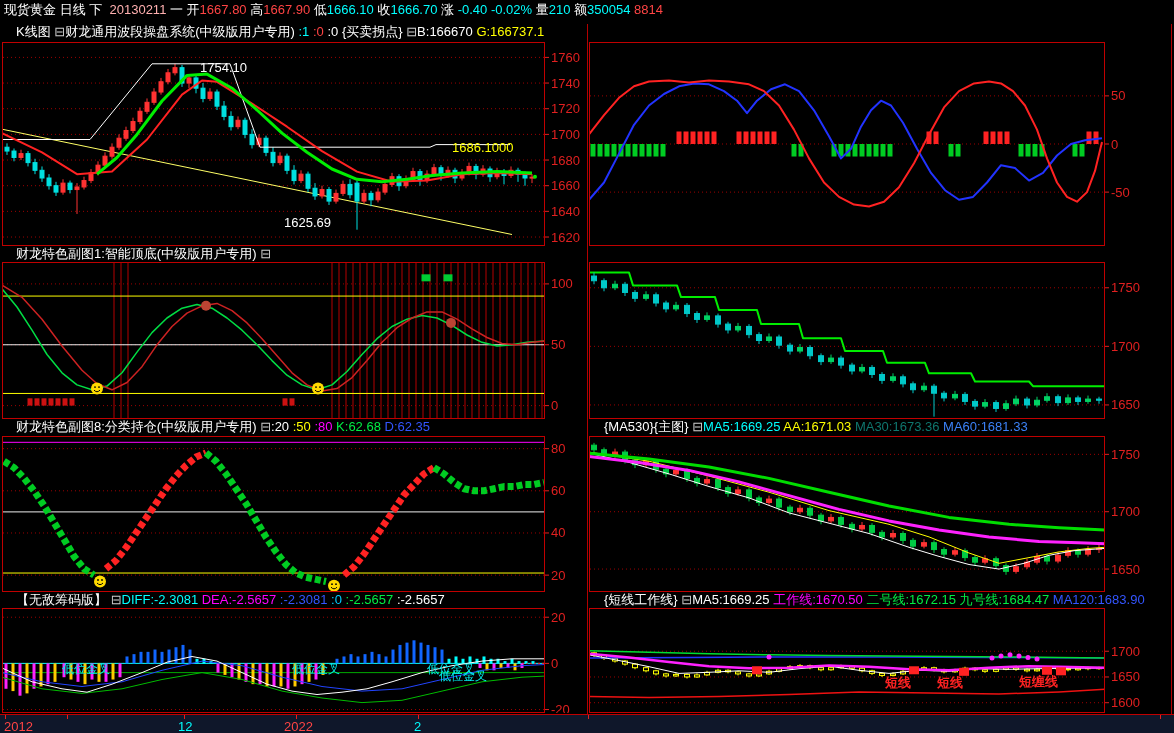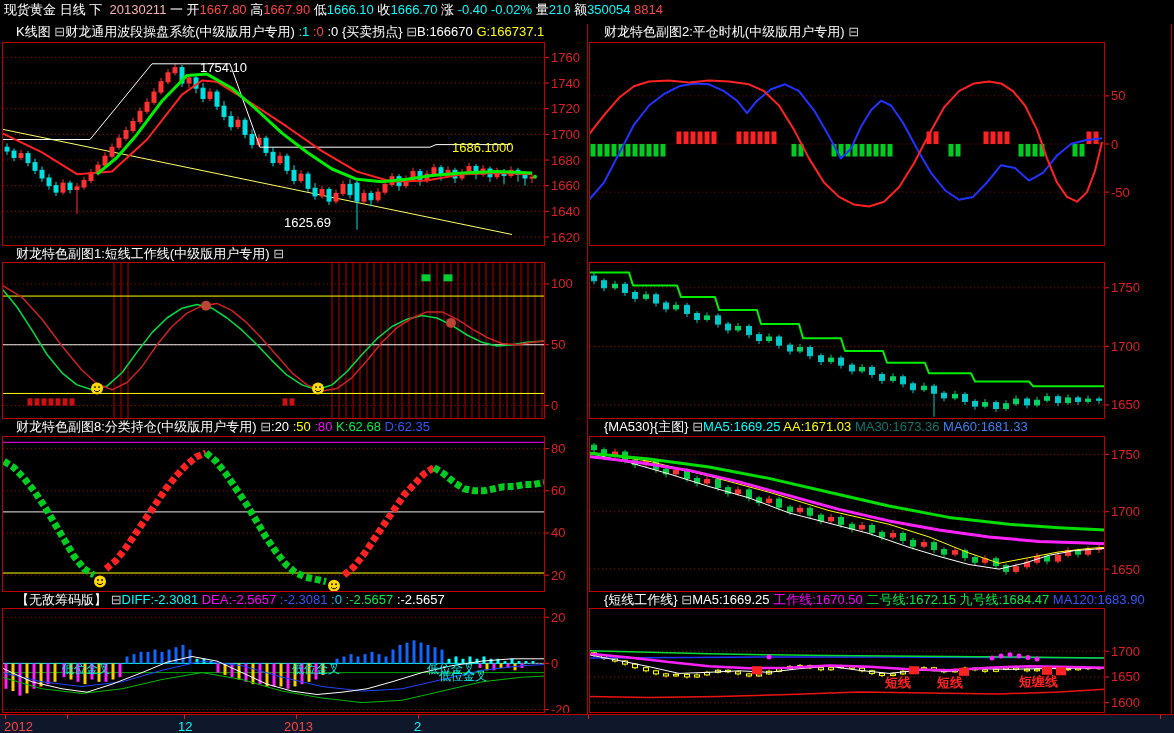--- a/index.html
+++ b/index.html
@@ -210,21 +210,20 @@
         <polyline points="95,132.2 115,115.5 135,92.4 160,59.0 185,33.4 205,32.1 230,46.2 255,68.0 280,91.1 305,110.3 330,127.0 355,137.3 380,139.8 405,137.3 430,133.4 460,130.9 495,129.6 530,130.9" fill="none" stroke="#00ee00" stroke-width="3" stroke-linejoin="round" stroke-linecap="butt" stroke-dasharray="none"></polyline>
         <circle cx="533" cy="134.7" r="2" fill="#00ee00"></circle>
         <text x="198" y="29.5" fill="#ffffff" font-size="13" font-weight="normal">1754.10</text>
         <text x="282" y="184.8" fill="#ffffff" font-size="13" font-weight="normal">1625.69</text>
         <text x="450" y="110.3" fill="#ffff00" font-size="13" font-weight="normal">1686.1000</text>
         <rect x="0.5" y="0.5" width="542" height="203" fill="none" stroke="#c00000"></rect>
       </svg>
     </div>
 </div>
 <div class="panel" style="left:588px;top:24px;width:586px;height:222px">
-  <div class="hdr"><span style="color: rgb(255, 255, 255);">财龙特色副图2:平仓时机(中级版用户专用) </span><span style="color: rgb(204, 204, 204);">⊟</span></div>
   <div class="plot" style="left:1px;top:18px">
       <svg width="585" height="204">
         <line x1="1" y1="53.886792452830186" x2="515" y2="53.886792452830186" stroke="#9c0000" stroke-dasharray="1,3"></line>
         <line x1="516" y1="53.886792452830186" x2="520" y2="53.886792452830186" stroke="#e02020"></line>
         <text x="522" y="58.386792452830186" fill="#e02020" font-size="13">50</text>
         <line x1="1" y1="102" x2="515" y2="102" stroke="#9c0000" stroke-dasharray="1,3"></line>
         <line x1="516" y1="102" x2="520" y2="102" stroke="#e02020"></line>
         <text x="522" y="106.5" fill="#e02020" font-size="13">0</text>
         <line x1="1" y1="150.11320754716982" x2="515" y2="150.11320754716982" stroke="#9c0000" stroke-dasharray="1,3"></line>
         <line x1="516" y1="150.11320754716982" x2="520" y2="150.11320754716982" stroke="#e02020"></line>
@@ -280,21 +279,21 @@
         <rect x="497.5" y="89.49056603773585" width="5" height="12.509433962264154" fill="#ff2222"></rect>
         <rect x="504.5" y="89.49056603773585" width="5" height="12.509433962264154" fill="#ff2222"></rect>
         <polyline points="0,157.8 15,140.5 30,111.6 45,82.8 60,63.5 75,52.0 90,44.3 105,41.4 120,42.3 135,49.1 148,58.7 158,71.2 168,58.7 182,47.2 196,42.3 210,49.1 225,68.3 240,94.3 252,116.4 262,106.8 272,84.7 282,68.3 292,58.7 302,63.5 314,80.8 328,106.8 342,130.9 356,148.2 370,157.8 384,154.9 398,140.5 412,123.2 426,126.1 440,138.6 454,130.9 468,113.5 482,102.0 496,98.2 513,96.2" fill="none" stroke="#2233ff" stroke-width="2" stroke-linejoin="round" stroke-linecap="butt" stroke-dasharray="none"></polyline>
         <polyline points="0,92.4 15,73.1 30,55.8 45,44.3 60,39.5 80,38.5 100,40.4 120,38.5 140,39.5 160,42.3 175,49.1 190,63.5 205,87.6 220,116.4 235,140.5 250,154.9 265,162.6 280,164.5 295,159.7 310,145.3 325,121.2 340,92.4 355,65.4 370,49.1 385,41.4 400,39.5 412,41.4 424,49.1 436,63.5 448,87.6 458,116.4 468,140.5 478,154.9 488,159.7 498,150.1 506,128.9 513,100.1" fill="none" stroke="#ff2222" stroke-width="2" stroke-linejoin="round" stroke-linecap="butt" stroke-dasharray="none"></polyline>
         <rect x="0.5" y="0.5" width="515" height="203" fill="none" stroke="#c00000"></rect>
       </svg>
     </div>
 </div>
 
 <div class="panel" style="left:0;top:246px;width:588px;height:173px">
-  <div class="hdr"><span style="color: rgb(255, 255, 255);">财龙特色副图1:短线工作线(中级版用户专用) </span><span style="color: rgb(204, 204, 204);">⊟</span></div>
+  <div class="hdr"><span style="color: rgb(255, 255, 255);">财龙特色副图1:智能顶底(中级版用户专用) </span><span style="color: rgb(204, 204, 204);">⊟</span></div>
   <div class="plot" style="left:2px;top:16px">
       <svg width="584" height="157">
         <line x1="1" y1="21.906976744186046" x2="542" y2="21.906976744186046" stroke="#9c0000" stroke-dasharray="1,3"></line>
         <line x1="543" y1="21.906976744186046" x2="547" y2="21.906976744186046" stroke="#e02020"></line>
         <text x="549" y="26.406976744186046" fill="#e02020" font-size="13">100</text>
         <line x1="1" y1="82.75968992248062" x2="542" y2="82.75968992248062" stroke="#9c0000" stroke-dasharray="1,3"></line>
         <line x1="543" y1="82.75968992248062" x2="547" y2="82.75968992248062" stroke="#e02020"></line>
         <text x="549" y="87.25968992248062" fill="#e02020" font-size="13">50</text>
         <line x1="1" y1="143.6124031007752" x2="542" y2="143.6124031007752" stroke="#9c0000" stroke-dasharray="1,3"></line>
         <line x1="543" y1="143.6124031007752" x2="547" y2="143.6124031007752" stroke="#e02020"></line>
@@ -901,15 +900,15 @@
     <div class="tick" style="left: 5px;"></div>
     <div class="tick" style="left: 67px;"></div>
     <div class="tick" style="left: 184px;"></div>
     <div class="tick" style="left: 296px;"></div>
     <div class="tick" style="left: 418px;"></div>
     <div class="tick" style="left: 588px;"></div>
     <div class="tick" style="left: 1160px;"></div>
     <span class="tlabel" style="left: 4px; color: rgb(255, 68, 68);">2012</span>
     <span class="tlabel" style="left: 62px; color: rgb(0, 255, 255); margin-top: 44px;">11</span>
     <span class="tlabel" style="left: 178px; color: rgb(0, 255, 255);">12</span>
-    <span class="tlabel" style="left: 284px; color: rgb(255, 68, 68);">2013</span>
+    <span class="tlabel" style="left: 284px; color: rgb(255, 68, 68);">2022</span>
     <span class="tlabel" style="left: 414px; color: rgb(0, 255, 255);">2</span>
   </div>
 
 </body></html>

